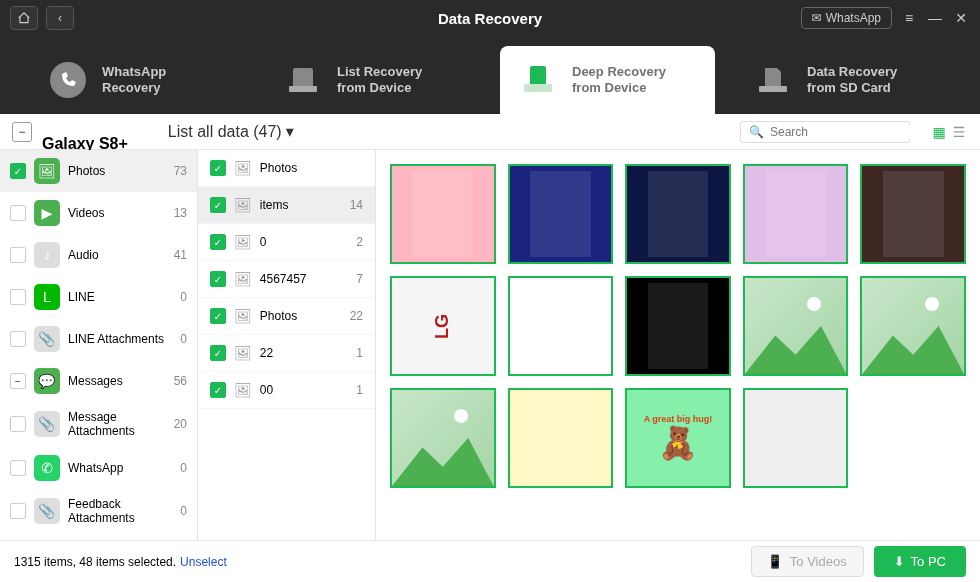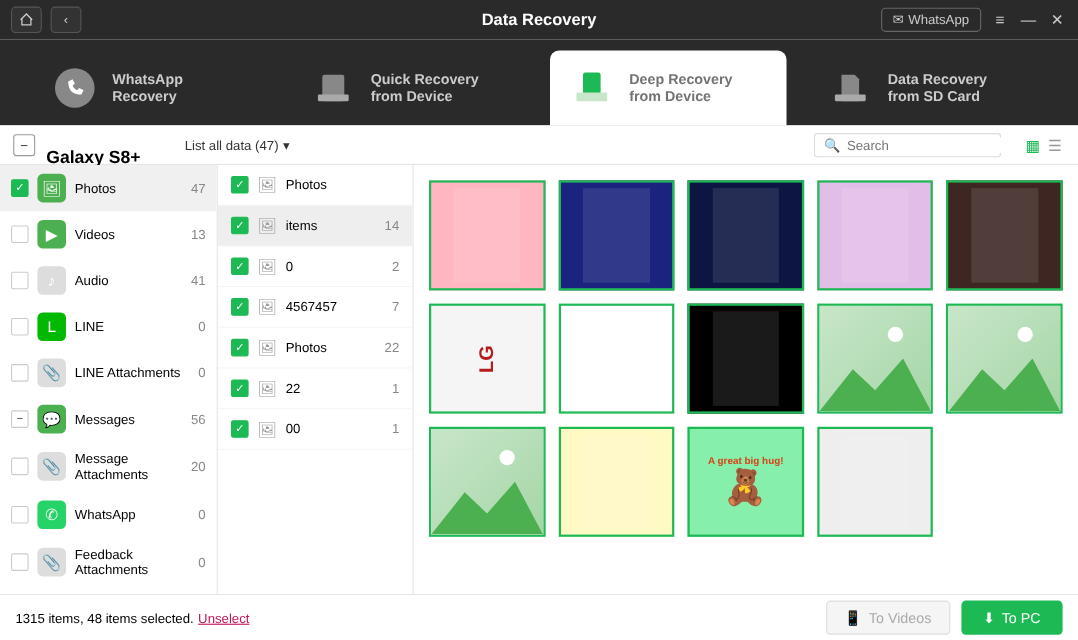--- a/index.html
+++ b/index.html
@@ -20,21 +20,21 @@
 .tab.active { background: #fff; color: #737373; }
 .tab-icon { width: 44px; height: 44px; display: flex; align-items: center; justify-content: center; }
 .tab-text { display: flex; flex-direction: column; line-height: 1.2; }
 .tab-line1 { font-size: 13px; font-weight: 600; }
 .tab-line2 { font-size: 13px; font-weight: 600; }
 
 
 .toolbar { height: 36px; border-bottom: 1px solid #e5e5e5; display: flex; align-items: center; padding: 0 12px; background: #fff; }
 .device-indicator { width: 20px; height: 20px; border: 1px solid #999; border-radius: 3px; display: flex; align-items: center; justify-content: center; margin-right: 10px; font-size: 12px; color: #333; }
 .device-name { font-weight: 700; font-size: 16px; margin-top: 24px; }
-.filter-dropdown { margin-left: 40px; font-size: 12px; color: #333; display: flex; align-items: center; gap: 4px; cursor: pointer; }
+.filter-dropdown { margin-left: 40px; font-size: 16px; color: #333; display: flex; align-items: center; gap: 4px; cursor: pointer; }
 .search-box { margin-left: auto; border: 1px solid #ddd; border-radius: 3px; padding: 3px 8px; display: flex; align-items: center; gap: 6px; width: 170px; color: #999; font-size: 12px; }
 .search-box input { border: none; outline: none; flex: 1; font-size: 12px; }
 .view-toggle { display: flex; gap: 2px; margin-left: 20px; }
 .view-btn { width: 18px; height: 18px; cursor: pointer; display: flex; align-items: center; justify-content: center; font-size: 14px; }
 .view-btn.active { color: #1db954; }
 
 
 .body { flex: 1; display: flex; overflow: hidden; }
 
 
@@ -60,21 +60,21 @@
 
 .grid-area { flex: 1; overflow-y: auto; padding: 14px; }
 .thumb-grid { display: grid; grid-template-columns: repeat(5, 1fr); gap: 12px; }
 .thumb { border: 2px solid #1db954; height: 100px; background: #e8f5e9; position: relative; display: flex; align-items: center; justify-content: center; overflow: hidden; }
 .thumb-placeholder { width: 100%; height: 100%; background: linear-gradient(135deg, #c8e6c9 0%, #a5d6a7 100%); position: relative; }
 .thumb-placeholder::before { content: ""; position: absolute; top: 20%; right: 25%; width: 14px; height: 14px; border-radius: 50%; background: #fff; }
 .thumb-placeholder::after { content: ""; position: absolute; bottom: 0; left: 0; right: 0; height: 50%; background: #4caf50; clip-path: polygon(0 100%, 30% 20%, 50% 60%, 75% 0%, 100% 100%); }
 
 
 .footer { height: 42px; border-top: 1px solid #e5e5e5; display: flex; align-items: center; padding: 8px 14px; font-size: 12px; }
-.unselect-link { color: #be185d; text-decoration: underline; cursor: pointer; margin-left: 4px; }
+.unselect-link { color: #1d4ed8; cursor: pointer; margin-left: 4px; }
 .footer-right { margin-left: auto; display: flex; gap: 10px; }
 .btn-device { border: 1px solid #ddd; background: #f5f5f5; color: #aaa; padding: 7px 16px; border-radius: 4px; display: flex; align-items: center; gap: 6px; font-size: 13px; cursor: pointer; }
 .btn-pc { background: #1db954; color: #fff; padding: 7px 20px; border-radius: 4px; display: flex; align-items: center; gap: 6px; font-size: 13px; cursor: pointer; border: none; }
 
 svg { display: block; }
 </style>
 </head>
 <body>
 
 <div class="header">
@@ -112,21 +112,21 @@
       </div>
   </div>
   <div class="tab">
     <div class="tab-icon">
         <svg width="40" height="40" viewBox="0 0 40 40">
           <rect x="10" y="8" width="20" height="24" rx="2" fill="#888"></rect>
           <rect x="6" y="26" width="28" height="6" rx="1" fill="#aaa"></rect>
         </svg>
       </div>
     <div class="tab-text">
-        <span class="tab-line1">Quick Recovery</span>
+        <span class="tab-line1">List Recovery</span>
         <span class="tab-line2">from Device</span>
       </div>
   </div>
   <div class="tab active">
     <div class="tab-icon">
         <svg width="40" height="40" viewBox="0 0 40 40">
           <rect x="12" y="6" width="16" height="20" rx="2" fill="#1db954"></rect>
           <rect x="6" y="24" width="28" height="8" rx="1" fill="#c8e6c9"></rect>
         </svg>
       </div>
@@ -165,21 +165,21 @@
     <div class="view-btn" style="color:#999">☰</div>
   </div>
 </div>
 
 <div class="body">
   <div class="sidebar" id="sidebar">
       <div class="cat-item selected">
         <div class="cat-check checked">✓</div>
         <div class="cat-icon" style="background:#4caf50">🖼</div>
         <div class="cat-label">Photos</div>
-        <div class="cat-count">47</div>
+        <div class="cat-count">73</div>
       </div>
       <div class="cat-item">
         <div class="cat-check"></div>
         <div class="cat-icon" style="background:#4caf50">▶</div>
         <div class="cat-label">Videos</div>
         <div class="cat-count">13</div>
       </div>
       <div class="cat-item">
         <div class="cat-check"></div>
         <div class="cat-icon" style="background:#ddd">♪</div>

